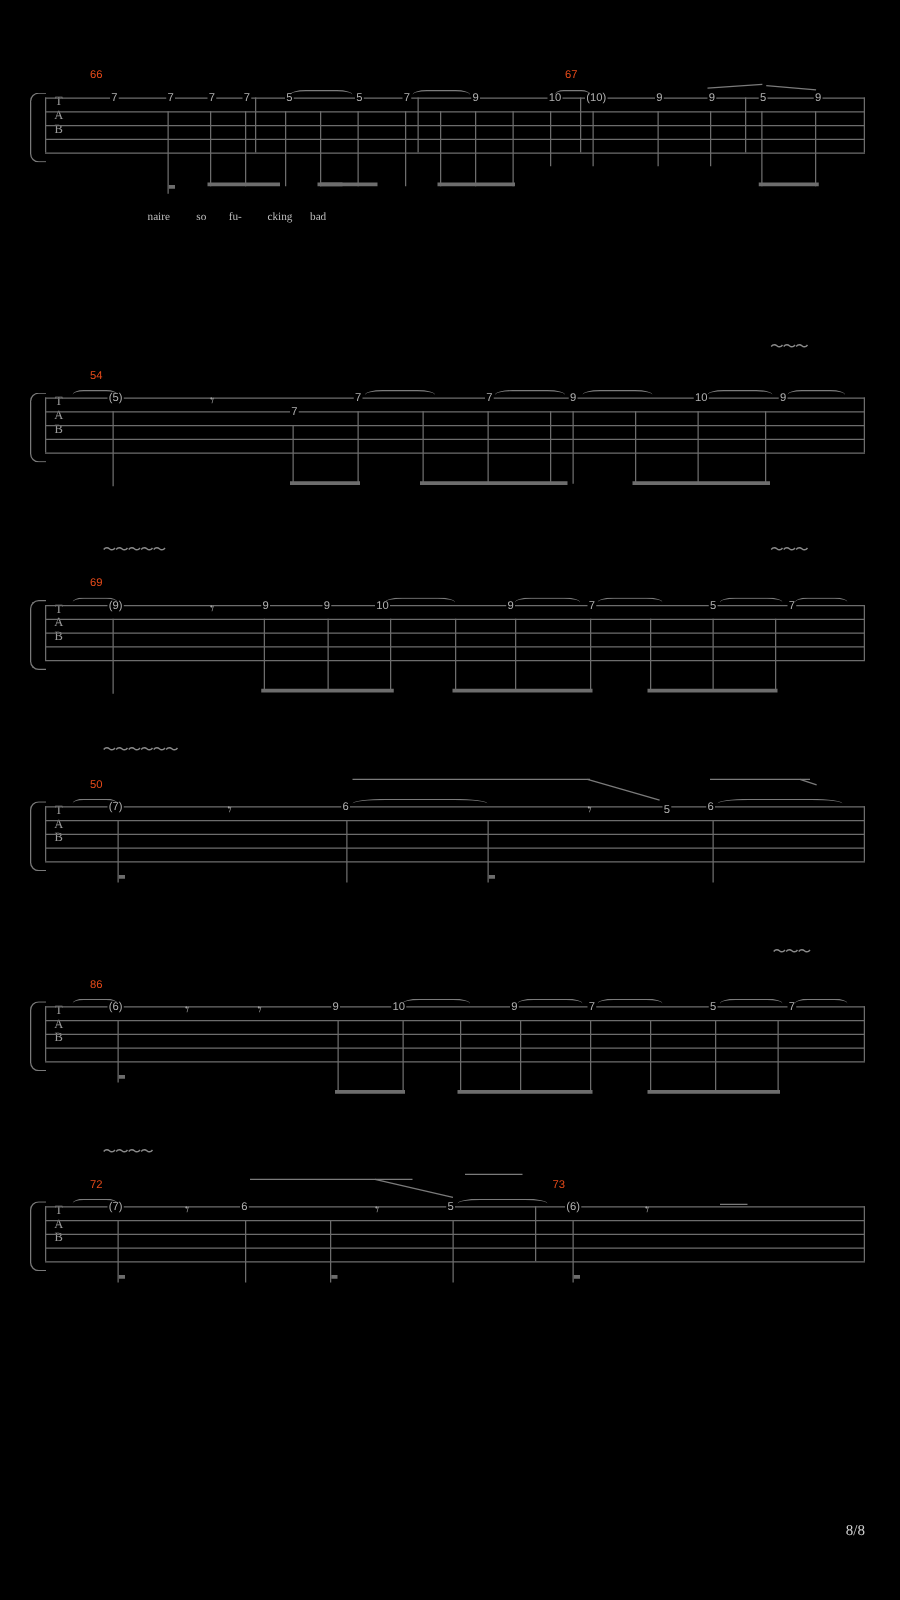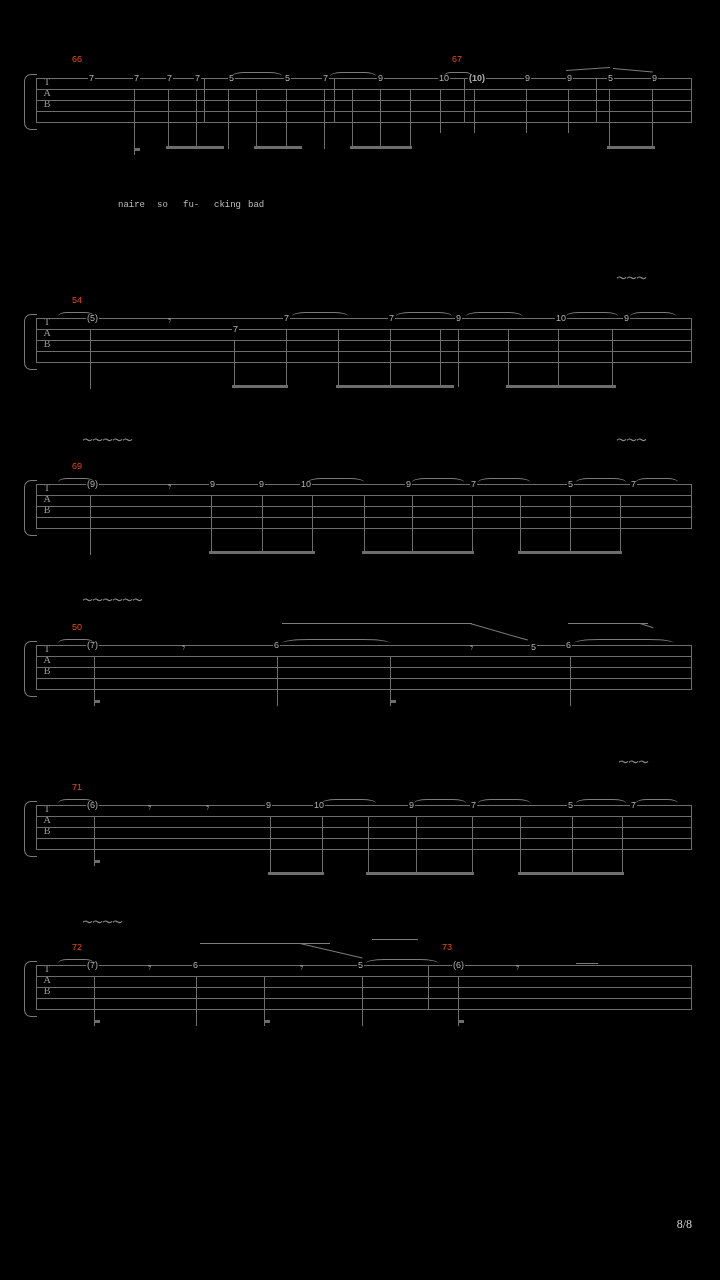--- a/index.html
+++ b/index.html
@@ -54,22 +54,22 @@
         height:7px;}
 
   
   .slide{position:absolute;height:1px;background:#7b7b7b;transform-origin:left center;}
 
   
   .vib{position:absolute;color:#8a8a8a;font-family:"Liberation Serif",serif;
        font-size:11px;letter-spacing:-1px;line-height:8px;}
 
   
-  .lyric{position:absolute;font-family:Liberation Mono, monospace;font-size:9px;
-         color:#bdbdbd;margin-top:32px;}
+  .lyric{position:absolute;font-family:Liberation Serif, serif;font-size:9px;
+         color:#bdbdbd;}
 
   
   .pageno{position:absolute;right:28px;bottom:48px;
           font-family:"Liberation Serif",serif;font-size:12px;color:#cfcfcf;}
 </style>
 </head>
 <body>
 
 <div class="page">
 
@@ -97,21 +97,21 @@
 
     <div class="fret" style="left:88px;top:-4px;">7</div>
     <div class="fret" style="left:133px;top:-4px;">7</div>
     <div class="fret" style="left:166px;top:-4px;">7</div>
     <div class="fret" style="left:194px;top:-4px;">7</div>
     <div class="fret" style="left:228px;top:-4px;">5</div>
     <div class="fret" style="left:284px;top:-4px;">5</div>
     <div class="fret" style="left:322px;top:-4px;">7</div>
     <div class="fret" style="left:377px;top:-4px;">9</div>
     <div class="fret" style="left:438px;top:-4px;">10</div>
-    <div class="fret" style="left:468px;top:-4px;font-weight:bold;">(10)</div>
+    <div class="fret" style="left:468px;top:-4px;">(10)</div>
     <div class="fret" style="left:524px;top:-4px;">9</div>
     <div class="fret" style="left:566px;top:-4px;">9</div>
     <div class="fret" style="left:607px;top:-4px;">5</div>
     <div class="fret" style="left:651px;top:-4px;">9</div>
 
     <div class="slur" style="left:232px;top:-6px;width:50px;"></div>
     <div class="slur" style="left:330px;top:-6px;width:46px;"></div>
     <div class="slur" style="left:444px;top:-6px;width:28px;"></div>
 
     <div class="slide" style="left:566px;top:-8px;width:44px;transform:rotate(-4deg);"></div>
@@ -291,21 +291,21 @@
 
     <div class="stem" style="left:94px;top:11px;height:50px;"></div>
     <div class="flagdot" style="left:95px;top:55px;"></div>
     <div class="stem" style="left:277px;top:11px;height:50px;"></div>
     <div class="stem" style="left:390px;top:11px;height:50px;"></div>
     <div class="flagdot" style="left:391px;top:55px;"></div>
     <div class="stem" style="left:570px;top:11px;height:50px;"></div>
   </div>
 
   <div class="vib" style="left:618px;top:758px;">〜〜〜</div>
-  <div class="measnum" style="left:72px;top:782px;">71</div>
+  <div class="measnum" style="left:72px;top:782px;">86</div>
 
   <div class="system" style="left:0;top:805px;">
     <div class="brace"></div>
     <div class="tabclef">
       <span>T</span>
       <span>A</span>
       <span>B</span>
     </div>
     <div class="staff">
       <div class="line l0"></div>

